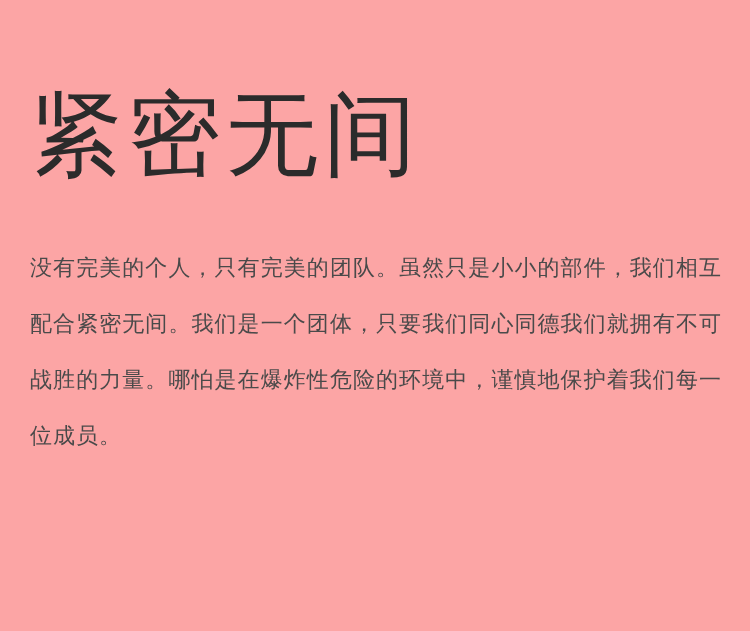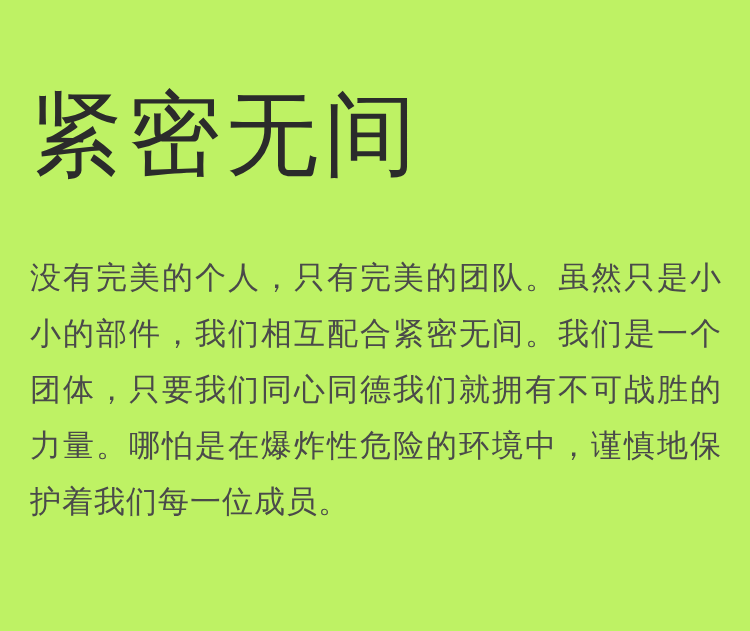--- a/index.html
+++ b/index.html
@@ -10,40 +10,40 @@
     width: 750px;
     height: 631px;
     background: #ffffff;
     font-family: "DejaVu Sans", "Liberation Sans", sans-serif;
     overflow: hidden;
   }
   .page {
     position: relative;
     width: 750px;
     height: 631px;
-    background: #bef264;
+    background: #fca5a5;
     box-sizing: border-box;
   }
   .heading {
     position: absolute;
     left: 30px;
     top: 18px;
     font-size: 92px;
     line-height: 110px;
     letter-spacing: 6px;
     color: #2b2b2b;
     font-weight: 300;
     white-space: nowrap;
   }
   .body-text {
     position: absolute;
     left: 30px;
     top: 218px;
     width: 692px;
-    font-size: 31px;
+    font-size: 22px;
     line-height: 56px;
     letter-spacing: 1px;
     color: #4a4a4a;
     font-weight: 300;
     text-align: justify;
     text-justify: inter-character;
   }
 </style>
 </head>
 <body>

